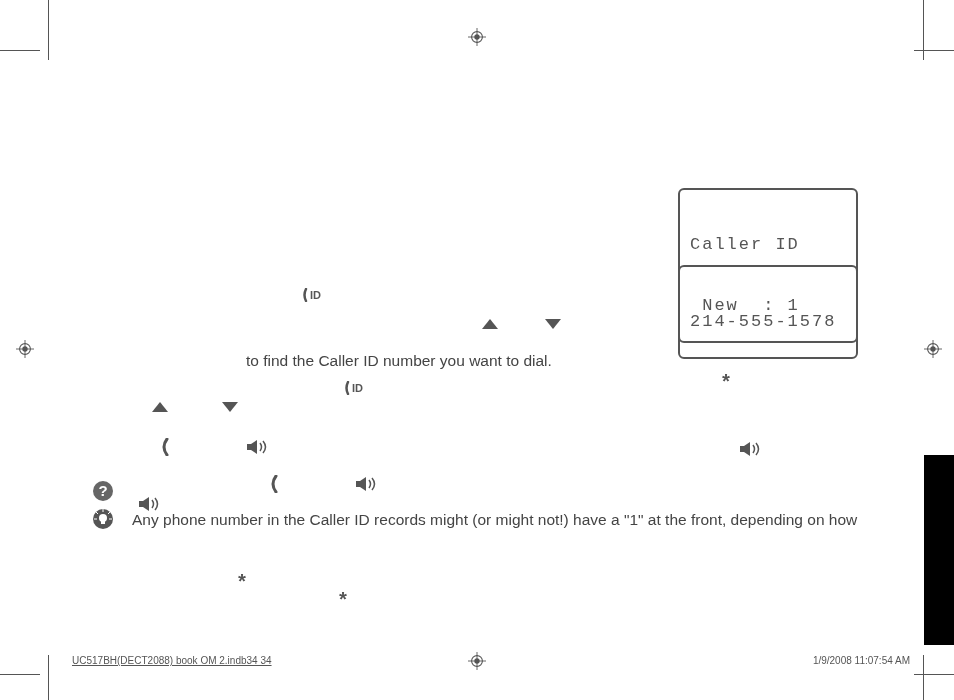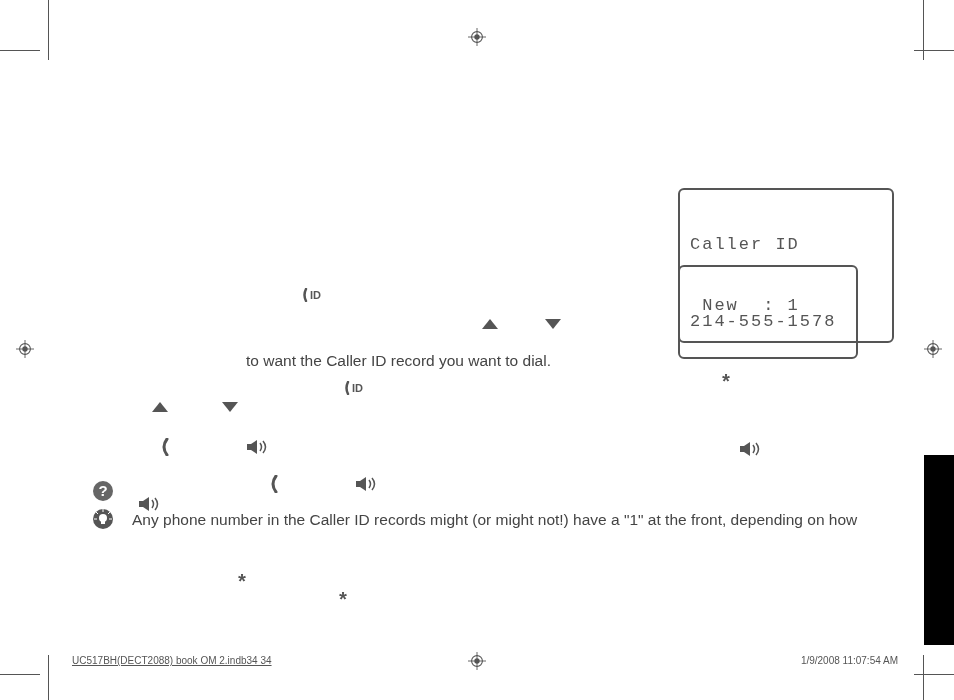--- a/index.html
+++ b/index.html
@@ -29,21 +29,21 @@
   .asterisk { font-family: 'Courier New', monospace; font-size: 20px; font-weight: bold; color: #555; }
 
   
   .txt { position: absolute; font-size: 15.5px; color: #444; }
 
   
   .side-tab { position: absolute; right: 0; top: 455px; width: 30px; height: 190px; background: #000; }
 
   
   .footer-left { position: absolute; bottom: 34px; left: 72px; font-size: 10px; color: #555; text-decoration: underline; }
-  .footer-right { position: absolute; bottom: 34px; right: 56px; font-size: 10px; color: #555; }
+  .footer-right { position: absolute; bottom: 34px; right: 44px; font-size: 10px; color: #555; }
 </style>
 </head>
 <body>
 
 <div class="crop-mark tl-h"></div>
 <div class="crop-mark tl-v"></div>
 <div class="crop-mark tr-h"></div>
 <div class="crop-mark tr-v"></div>
 <div class="crop-mark bl-h"></div>
 <div class="crop-mark bl-v"></div>
@@ -76,21 +76,21 @@
 </div>
 <div class="reg-mark" style="bottom:30px; left:468px;">
   <svg viewBox="0 0 20 20">
       <circle cx="10" cy="10" r="6" fill="none" stroke="#555" stroke-width="1.2"></circle>
       <circle cx="10" cy="10" r="3" fill="#555"></circle>
       <line x1="10" y1="0" x2="10" y2="20" stroke="#555" stroke-width="1"></line>
       <line x1="0" y1="10" x2="20" y2="10" stroke="#555" stroke-width="1"></line>
     </svg>
 </div>
 
-<div class="lcd" style="top:188px; left:678px; width:216px;">
+<div class="lcd" style="top:188px; left:678px; width:180px;">
   <div>Caller ID</div>
   <div> New  : 1</div>
 </div>
 
 <div class="lcd" style="top:265px; left:678px; width:180px;">
   <div>214-555-1578</div>
 </div>
 
 <div class="icon" style="position:absolute; top:240px; left:303px;">
   <svg width="28" height="14" viewBox="0 0 28 14">
@@ -103,21 +103,21 @@
       <path d="M3 1 Q0 7 3 13" stroke="#555" stroke-width="2.5" fill="none" stroke-linecap="round"></path>
       <text x="7" y="11" font-family="Arial" font-weight="bold" font-size="11" fill="#555">ID</text>
     </svg>
 </div>
 
 <div class="icon tri-up" style="position:absolute; top:271px; left:482px;"></div>
 <div class="icon tri-down" style="position:absolute; top:271px; left:545px;"></div>
 
 <div class="icon tri-up" style="position:absolute; top:354px; left:152px;"></div>
 <div class="icon tri-down" style="position:absolute; top:354px; left:222px;"></div>
-<div class="txt" style="top:352px; left:246px;">to want the Caller ID record you want to dial.</div>
+<div class="txt" style="top:352px; left:246px;">to find the Caller ID number you want to dial.</div>
 
 <div class="icon" style="position:absolute; top:390px; left:160px;">
   <svg width="10" height="18" viewBox="0 0 10 18">
       <path d="M7 1 Q1 9 7 17" stroke="#555" stroke-width="3" fill="none" stroke-linecap="round"></path>
     </svg>
 </div>
 <div class="icon" style="position:absolute; top:427px; left:269px;">
   <svg width="10" height="18" viewBox="0 0 10 18">
       <path d="M7 1 Q1 9 7 17" stroke="#555" stroke-width="3" fill="none" stroke-linecap="round"></path>
     </svg>

